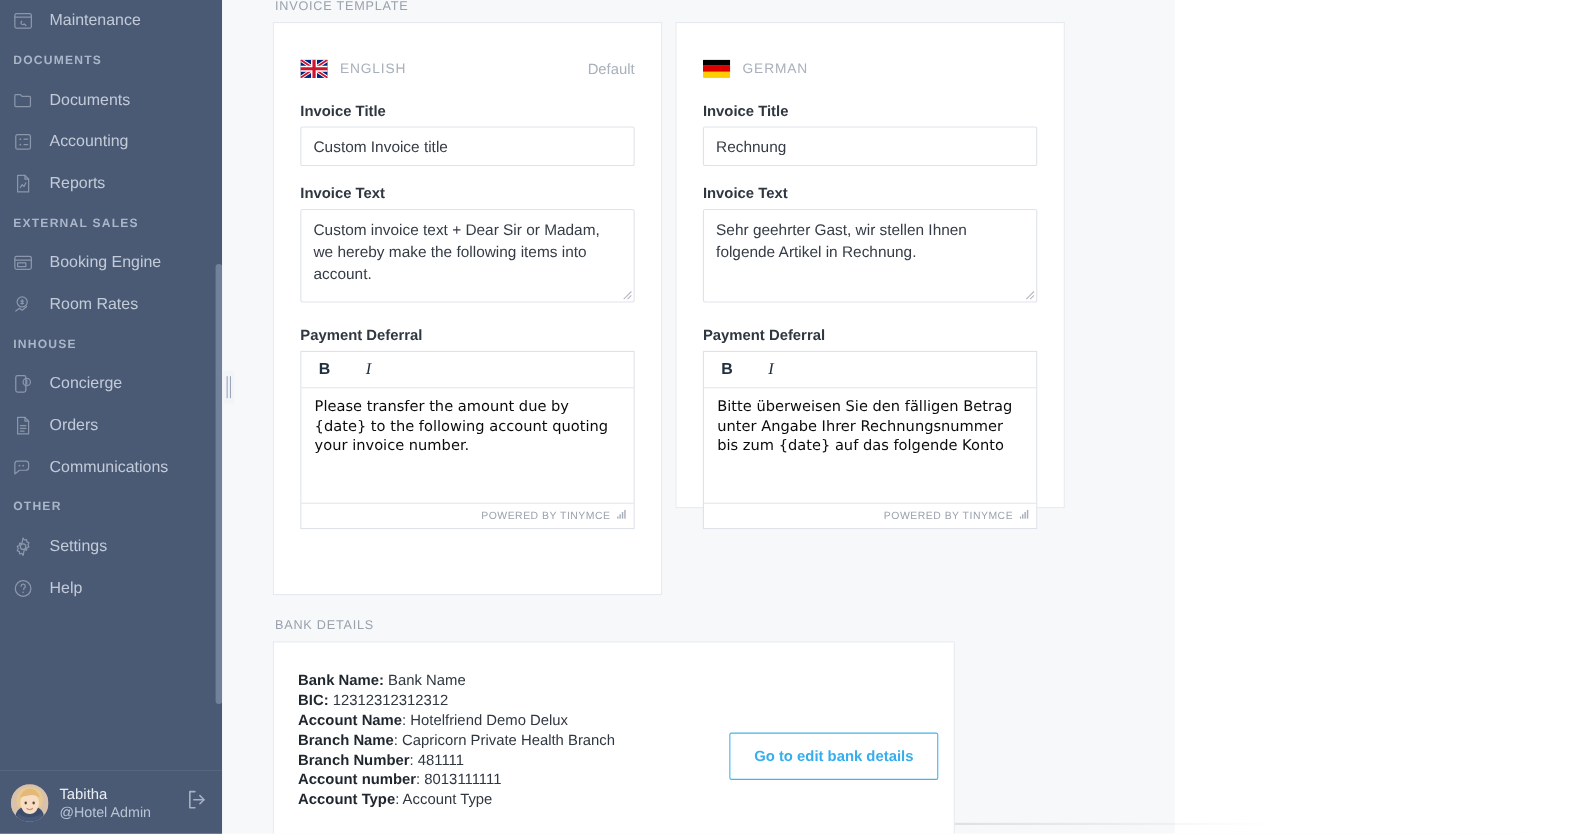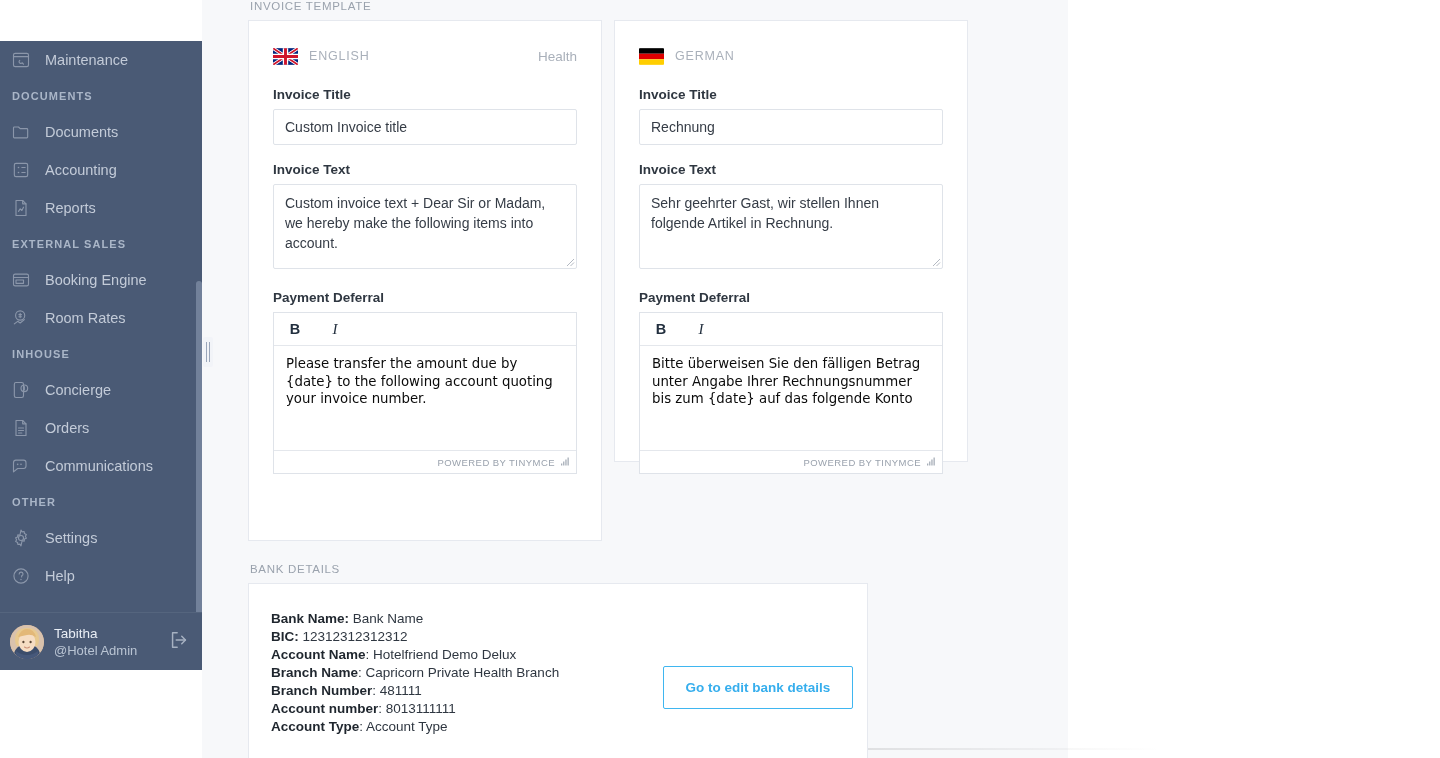--- a/index.html
+++ b/index.html
@@ -7,26 +7,25 @@
     margin: 0; padding: 0;
     width: 1440px; height: 758px;
     overflow: hidden;
     font-family: "Liberation Sans", sans-serif;
     background: #ffffff;
   }
   .app { display: flex; width: 1440px; height: 758px; position: relative; }
 
   
   .sidebar {
-    width: 202px; height: 629px;
+    width: 202px; height: 758px;
     background: #4a5a75;
     position: relative;
     flex: 0 0 202px;
     overflow: hidden;
-    margin-top: 41px;
   }
   .sb-scroll { position: absolute; inset: 0; }
   .nav-item {
     display: flex; align-items: center;
     height: 38px;
     padding-left: 11px;
     gap: 14px;
     color: #c3cbd8;
     font-size: 14.5px;
     cursor: pointer;
@@ -99,21 +98,21 @@
   .cards-row { display: flex; gap: 12px; }
   .card {
     background: #fff;
     border: 1px solid #e6e9ef;
     width: 354px;
     padding: 22px 24px 30px 24px;
   }
   .card-en { height: 521px; }
   .card-de { height: 442px; }
 
-  .lang-row { display: flex; align-items: center; height: 26px; margin-bottom: 18px; }
+  .lang-row { display: flex; align-items: center; height: 26px; margin-bottom: 18px; margin-top: 6px; }
   .flag { width: 25px; height: 17px; flex: 0 0 25px; margin-right: 11px; border-radius: 1px; overflow: hidden; display:block;}
   .lang-name { color: #a9b0ba; font-size: 12.5px; letter-spacing: .8px; }
   .default-tag { margin-left: auto; color: #a9b0ba; font-size: 13.5px; }
 
   .fld-label {
     font-size: 13.5px; font-weight: bold; color: #2f3741;
     margin-bottom: 7px; display: block;
   }
   .txt-input {
     width: 100%; height: 36px;
@@ -365,21 +364,21 @@
             <span class="flag">
               <svg width="25" height="17" viewBox="0 0 60 40">
                 <rect width="60" height="40" fill="#00247d"></rect>
                 <path d="M0,0 L60,40 M60,0 L0,40" stroke="#fff" stroke-width="8"></path>
                 <path d="M0,0 L60,40 M60,0 L0,40" stroke="#cf142b" stroke-width="4"></path>
                 <path d="M30,0 V40 M0,20 H60" stroke="#fff" stroke-width="13"></path>
                 <path d="M30,0 V40 M0,20 H60" stroke="#cf142b" stroke-width="7"></path>
               </svg>
             </span>
             <span class="lang-name">ENGLISH</span>
-            <span class="default-tag">Health</span>
+            <span class="default-tag">Default</span>
           </div>
 
           <div class="fld-group">
             <label class="fld-label">Invoice Title</label>
             <input class="txt-input" value="Custom Invoice title" style="">
           </div>
 
           <div class="fld-group">
             <label class="fld-label">Invoice Text</label>
             <div class="ta-wrap">

